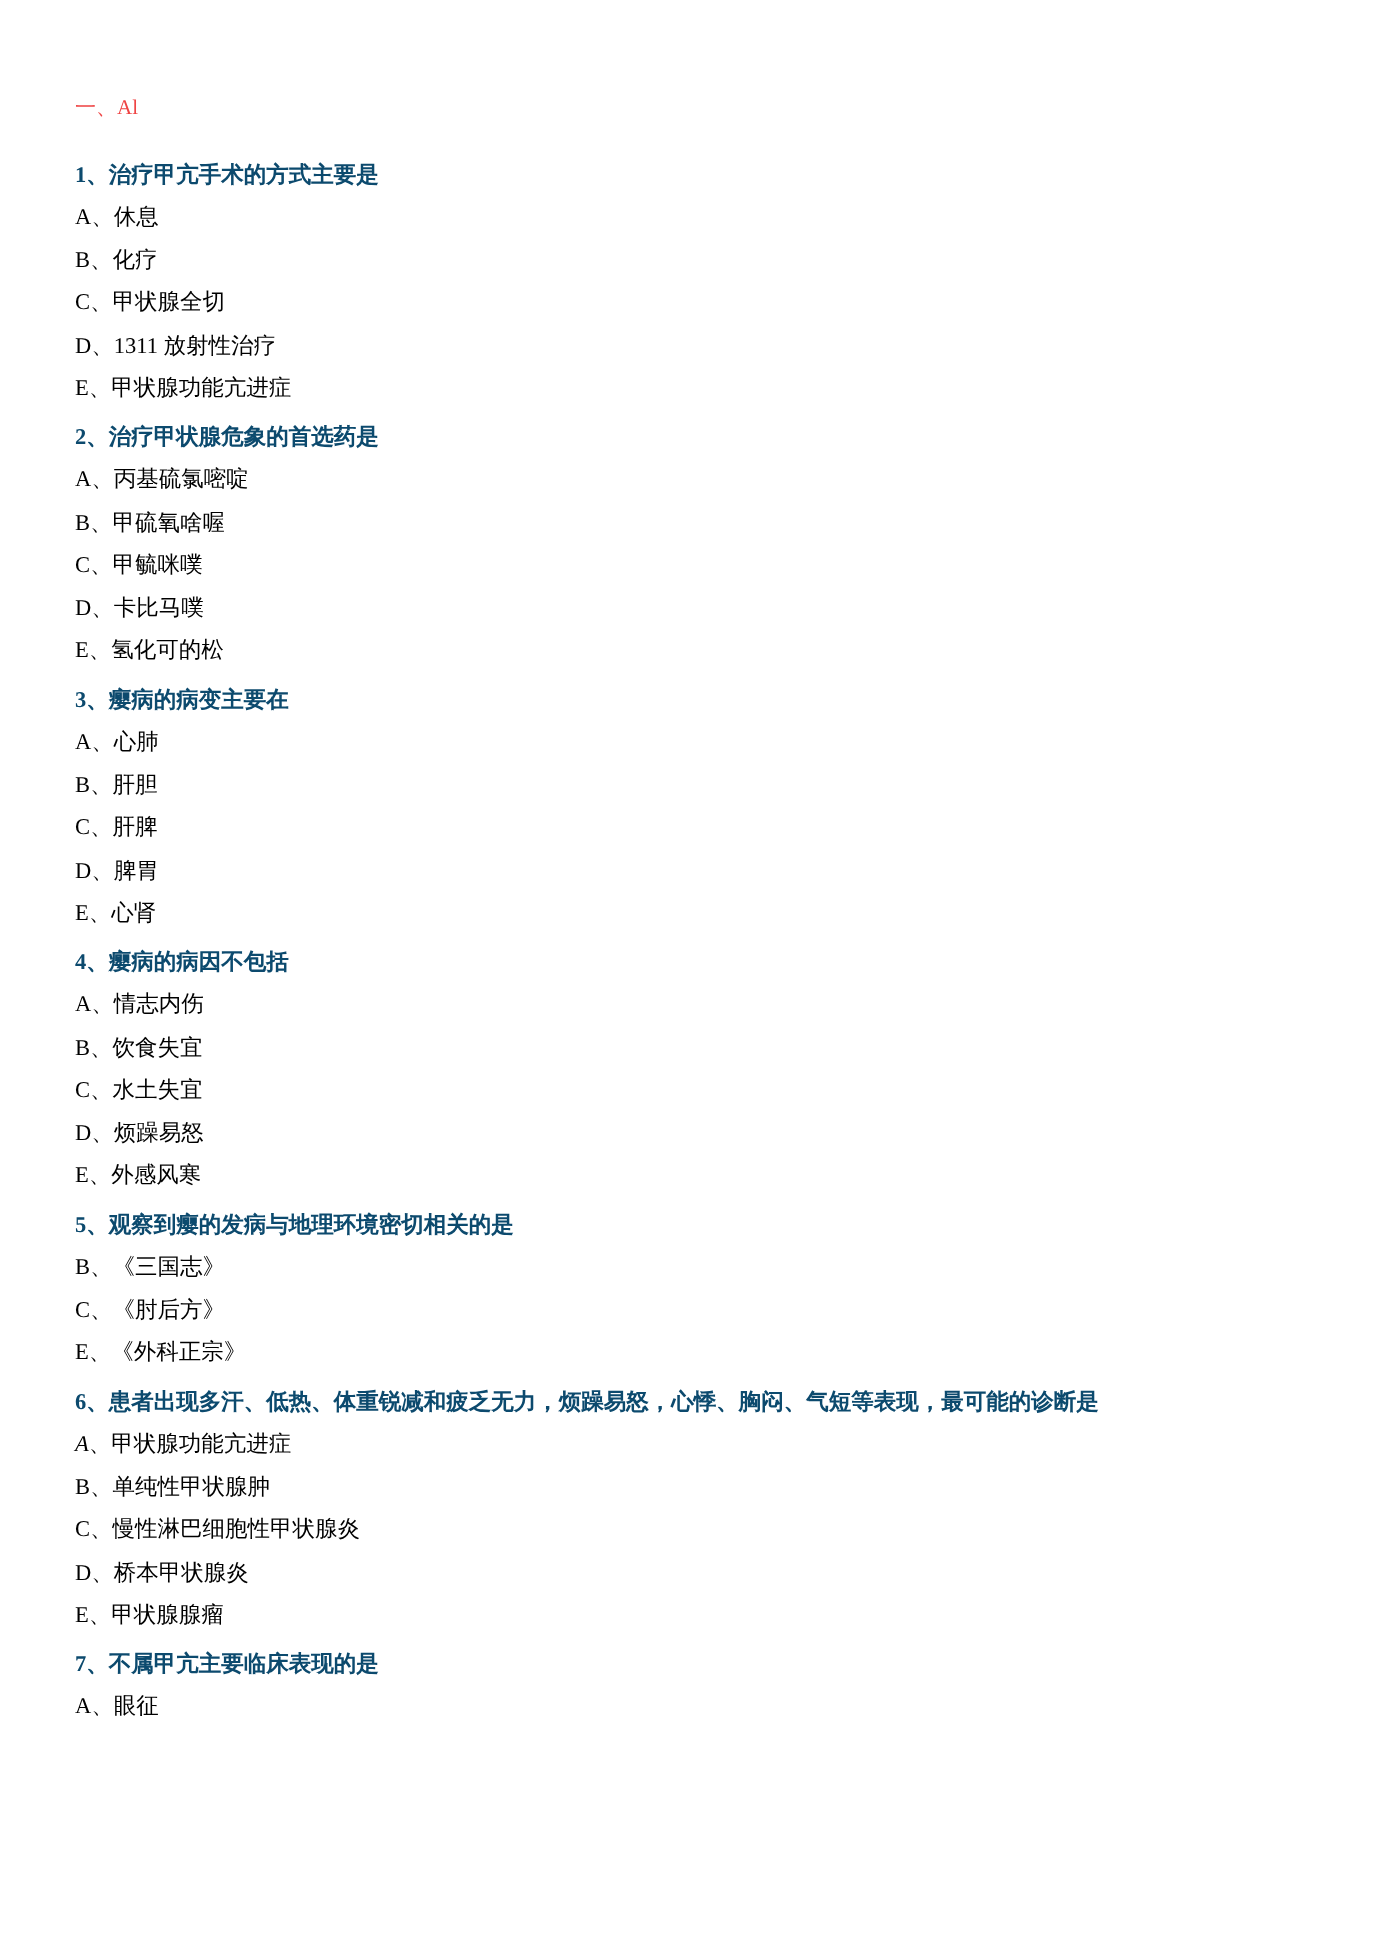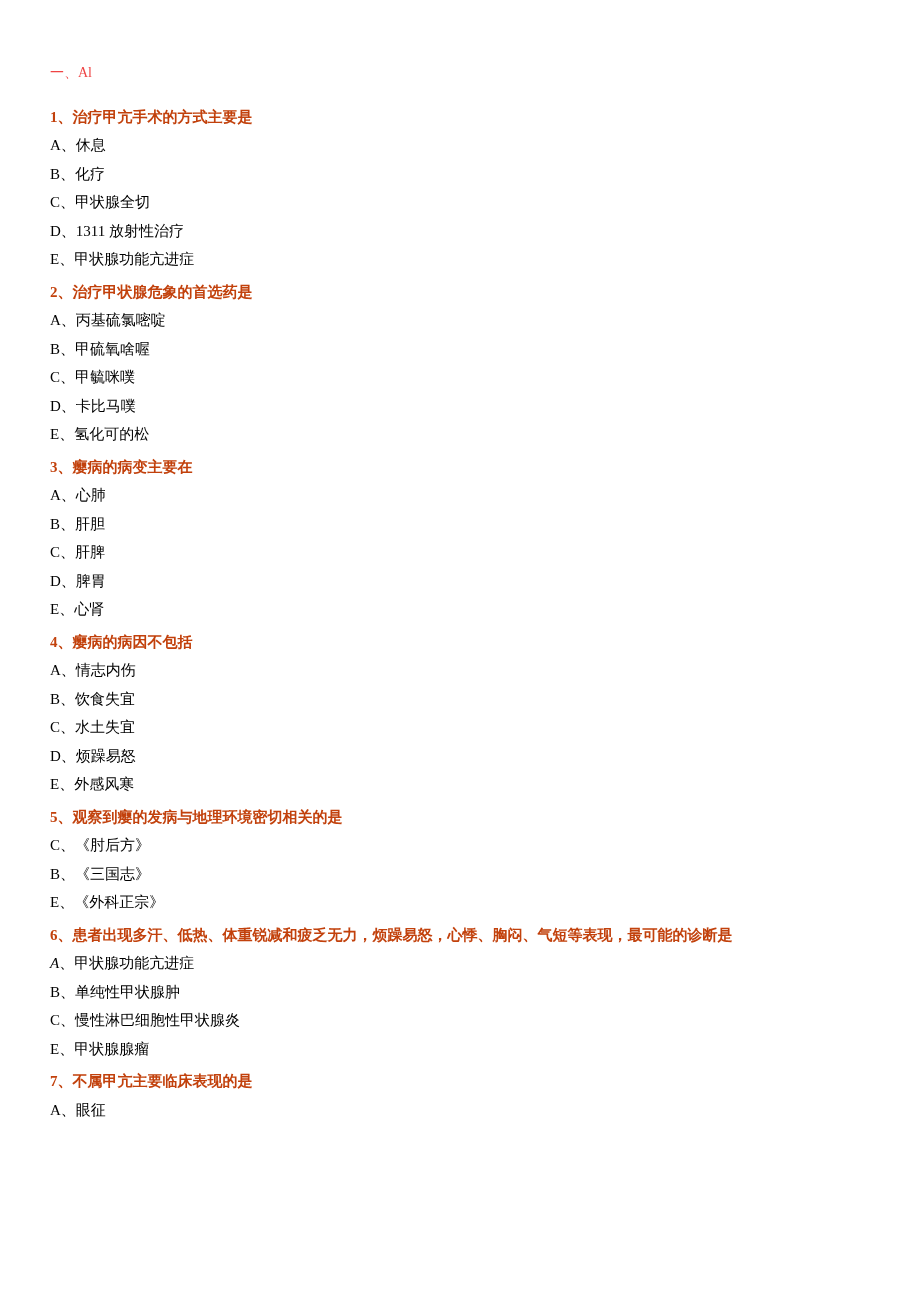--- a/index.html
+++ b/index.html
@@ -23,21 +23,21 @@
     font-size: 15px;
     margin-bottom: 14px;
   }
   .section-label {
     color: #ef4444;
     margin-bottom: 16px;
     font-size: 14px;
   }
   .question-stem {
     font-weight: bold;
-    color: #c2410c;
+    color: #0c4a6e;
     margin-top: 4px;
   }
   .option {
     color: #000;
     margin-left: 0px;
   }
   .option-italic {
     font-style: italic;
   }
 </style>
@@ -71,26 +71,27 @@
   <div class="option">E、心肾</div>
 
   <div class="question-stem">4、瘿病的病因不包括</div>
   <div class="option">A、情志内伤</div>
   <div class="option">B、饮食失宜</div>
   <div class="option">C、水土失宜</div>
   <div class="option">D、烦躁易怒</div>
   <div class="option">E、外感风寒</div>
 
   <div class="question-stem">5、观察到瘿的发病与地理环境密切相关的是</div>
+  <div class="option">B、《三国志》</div>
   <div class="option">C、《肘后方》</div>
-  <div class="option">B、《三国志》</div>
   <div class="option">E、《外科正宗》</div>
 
   <div class="question-stem">6、患者出现多汗、低热、体重锐减和疲乏无力，烦躁易怒，心悸、胸闷、气短等表现，最可能的诊断是</div>
   <div class="option"><span class="option-italic">A</span><span>、甲状腺功能亢进症</span></div>
   <div class="option">B、单纯性甲状腺肿</div>
   <div class="option">C、慢性淋巴细胞性甲状腺炎</div>
+  <div class="option">D、桥本甲状腺炎</div>
   <div class="option">E、甲状腺腺瘤</div>
 
   <div class="question-stem">7、不属甲亢主要临床表现的是</div>
   <div class="option">A、眼征</div>
 
 </div>
 
 </body></html>

